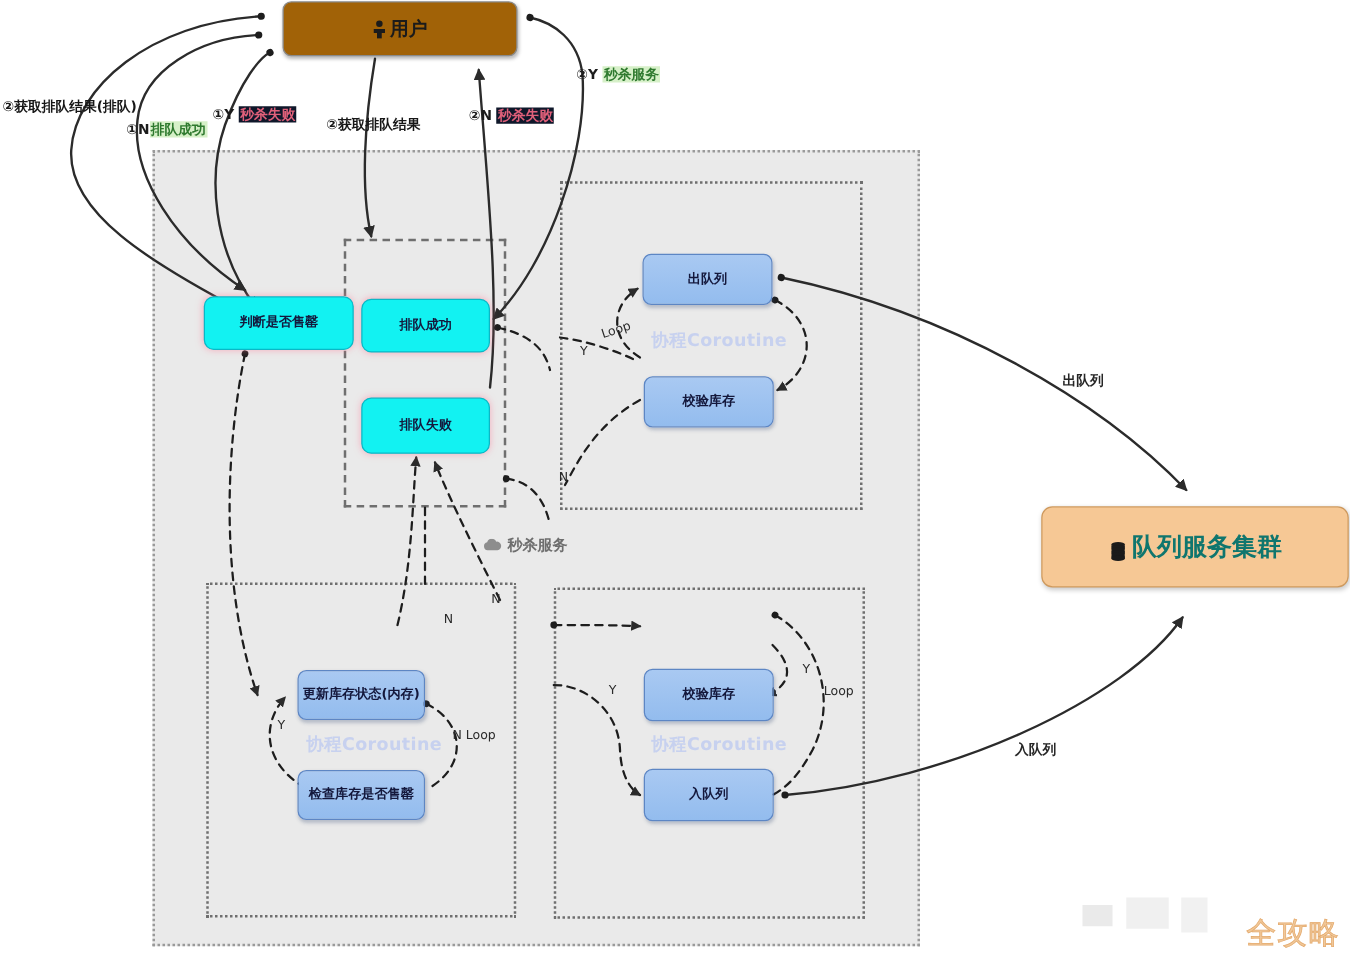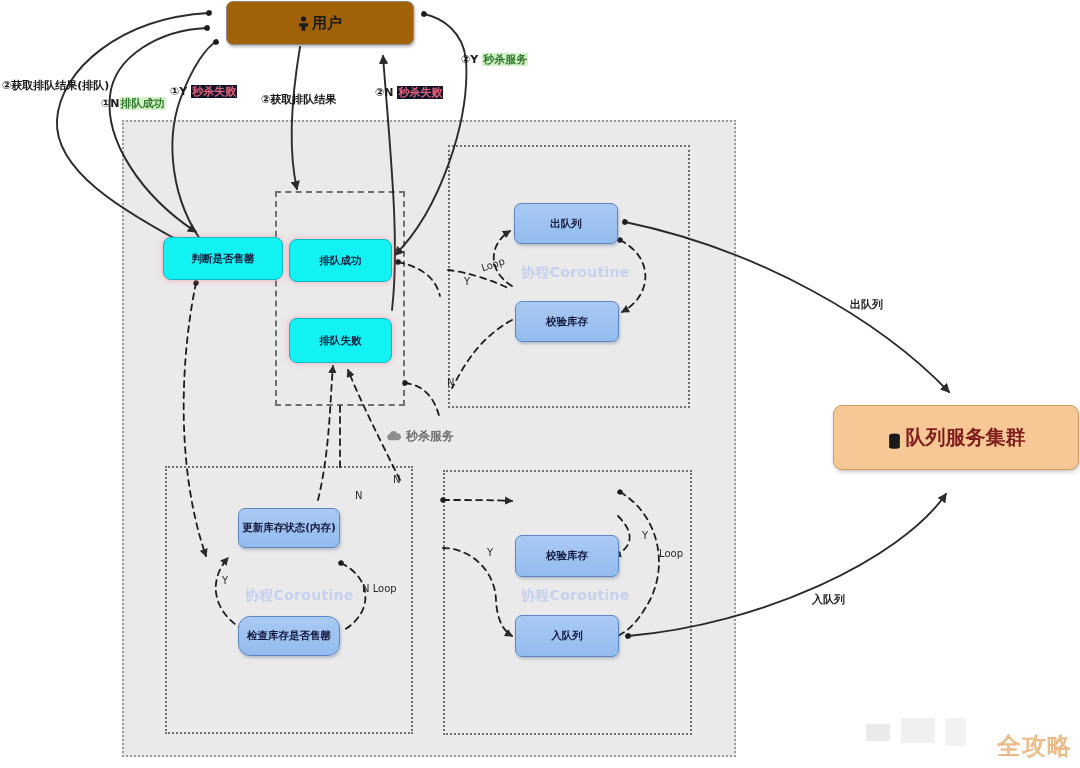--- a/index.html
+++ b/index.html
@@ -78,21 +78,21 @@
   
   .node-orange {
     left: 833px; top: 405px;
     width: 246px; height: 65px;
     background: #f6c895;
     border: 1px solid #cf9a5e;
     border-radius: 9px;
     box-shadow: 1px 2px 4px rgba(0,0,0,0.22);
     font-size: 20px;
     font-weight: bold;
-    color: #7f1d1d;
+    color: #0f766e;
     flex-direction: row;
     gap: 4px;
   }
   
   .container {
     position: absolute;
     box-sizing: border-box;
   }
   .c-outer {
     left: 122px; top: 120px;
@@ -279,25 +279,25 @@
   <div class="node node-blue" style="left:514px; top:203px; width:104px; height:41px;">
     <span>出队列</span>
   </div>
 
   <div class="node node-blue" style="left:515px; top:301px; width:104px; height:41px;">
     <span>校验库存</span>
   </div>
 
   <div class="watermark-coroutine" style="left:521px; top:264px;">协程Coroutine</div>
 
-  <div class="node node-blue" style="left:238px; top:508px; width:102px; height:40px;">
+  <div class="node node-blue" style="left:238px; top:536px; width:102px; height:40px;">
     <span>更新库存状态(内存)</span>
   </div>
 
-  <div class="node node-blue" style="left:238px; top:616px; width:102px; height:40px;border-radius:12px;">
+  <div class="node node-blue" style="left:238px; top:616px; width:102px; height:40px;">
     <span>检查库存是否售罄</span>
   </div>
 
   <div class="watermark-coroutine" style="left:245px; top:587px;">协程Coroutine</div>
 
 
   <div class="node node-blue" style="left:515px; top:535px; width:104px; height:42px;">
     <span>校验库存</span>
   </div>
 

